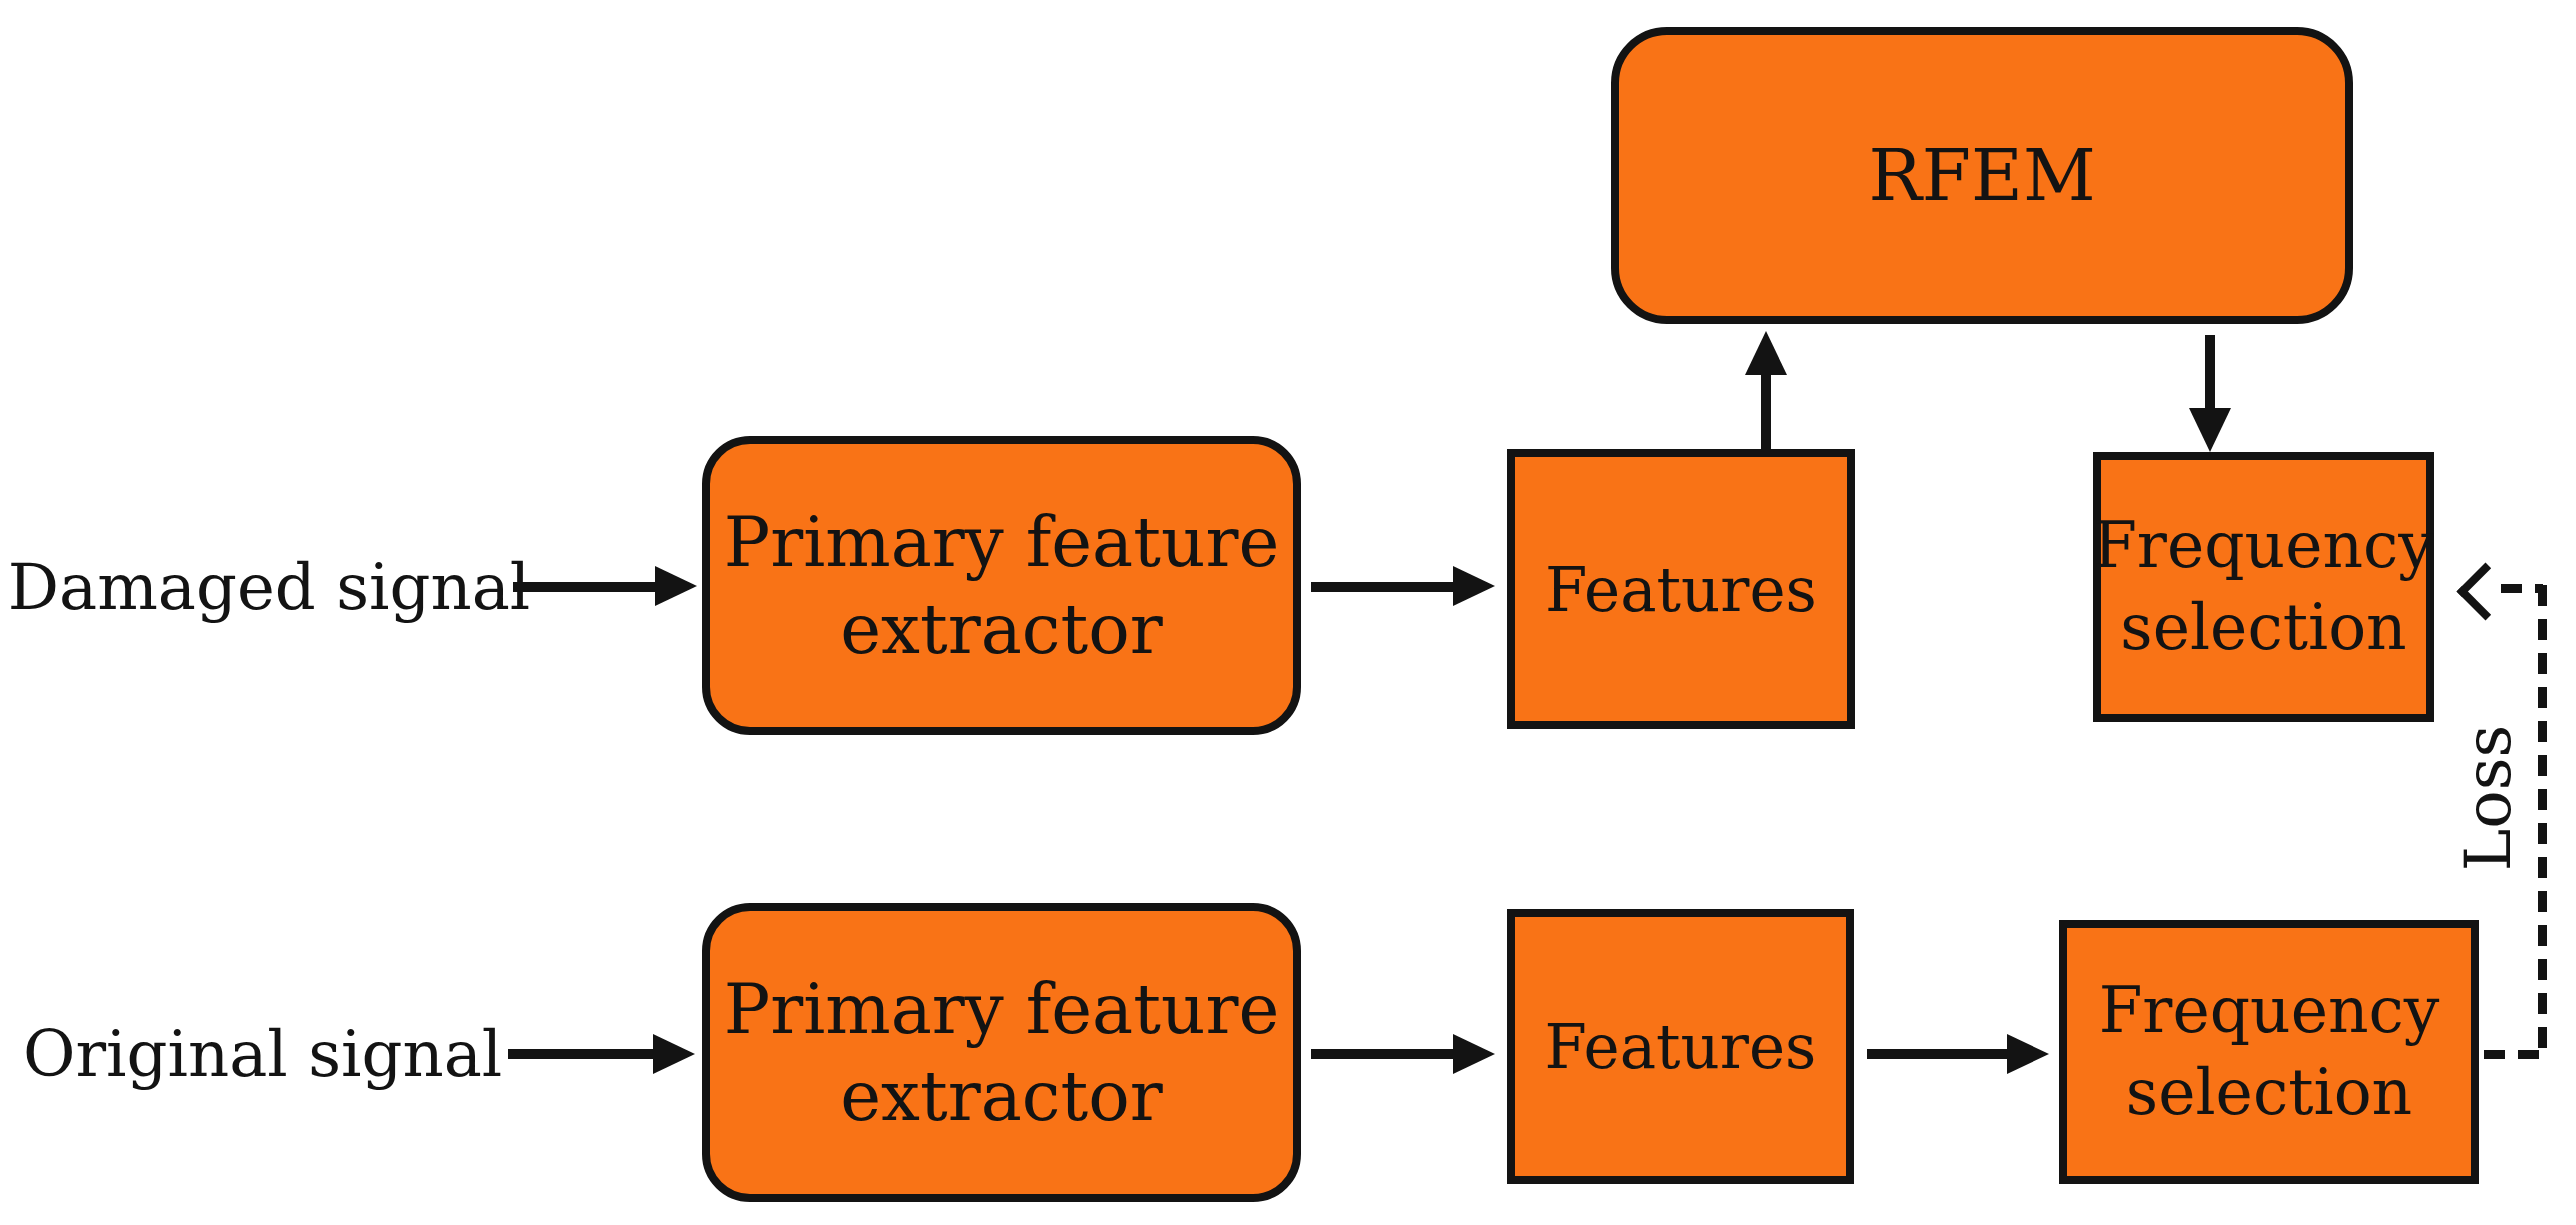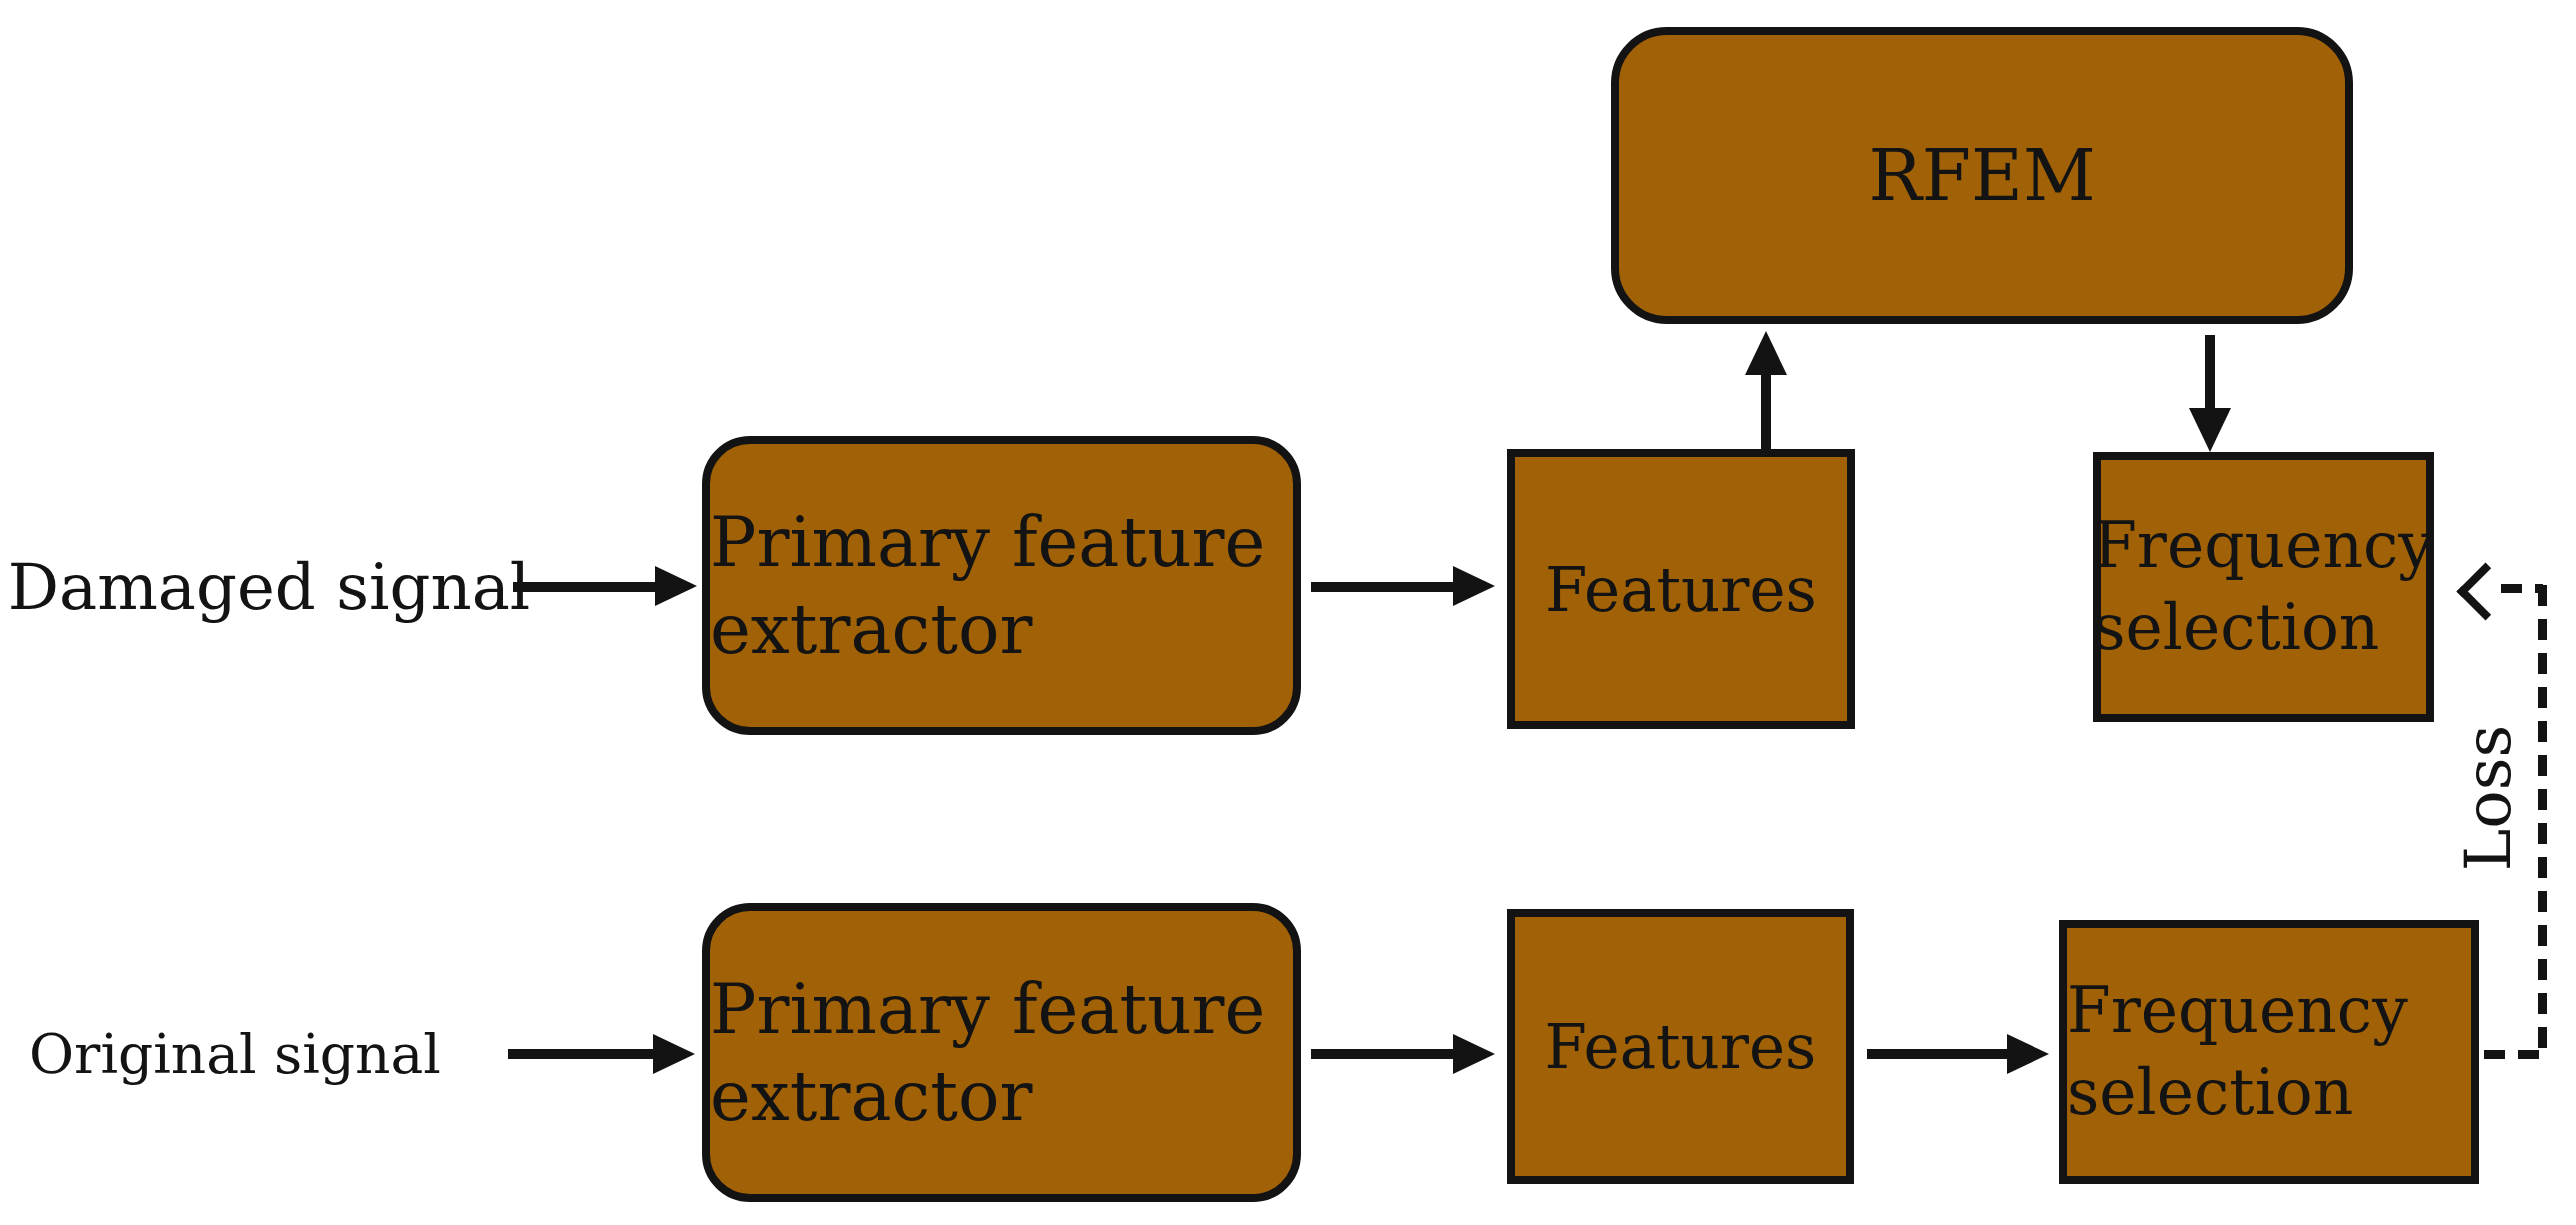--- a/index.html
+++ b/index.html
@@ -15,38 +15,39 @@
     background:var(--background);
     font-family:"DejaVu Serif","Liberation Serif",serif;
     color:var(--text);
     overflow:hidden;
   }
   
   .node{
     position:absolute;
     box-sizing:border-box;
     border:8.6px solid var(--stroke);
-    background:#a16207;
+    background:#f97316;
     display:flex;
     align-items:center;
     justify-content:center;
+    text-align:center;
   }
   .node span{display:block;}
   #rfem            {left:1611px; top:27px;  width:742px; height:297px; border-radius:56px; font-size:71px;}
   #pfe-top         {left:702px;  top:436px; width:599px; height:299px; border-radius:48px; font-size:69px; line-height:1.25;}
   #features-top    {left:1507px; top:449px; width:348px; height:280px; font-size:61px;}
   #freqsel-top     {left:2093px; top:452px; width:341px; height:270px; font-size:63px; line-height:1.3;}
   #pfe-bottom      {left:702px;  top:903px; width:599px; height:299px; border-radius:48px; font-size:69px; line-height:1.25;}
   #features-bottom {left:1507px; top:909px; width:347px; height:275px; font-size:61px;}
   #freqsel-bottom  {left:2059px; top:920px; width:420px; height:264px; font-size:63px; line-height:1.3;}
 
   
   .free-label{position:absolute; white-space:nowrap;}
   #label-damaged{left:7.7px;  top:587px;  transform:translateY(-50%); font-size:64px;}
-  #label-original{left:29px; top:1054px; transform:translateY(-50%); font-size:55px;}
+  #label-original{left:23px; top:1054px; transform:translateY(-50%); font-size:64px;}
   #label-loss{left:2488px; top:798px; transform:translate(-50%,-50%) rotate(-90deg); font-size:64px;}
 
   
   .hline{position:absolute; height:9.6px; background:var(--stroke);}
   .vline{position:absolute; width:9.6px;  background:var(--stroke);}
   .head-right{position:absolute; width:0; height:0;
     border-top:20px solid transparent; border-bottom:20px solid transparent;
     border-left:42px solid var(--stroke);}
   .head-up{position:absolute; width:0; height:0;
     border-left:21px solid transparent; border-right:21px solid transparent;

